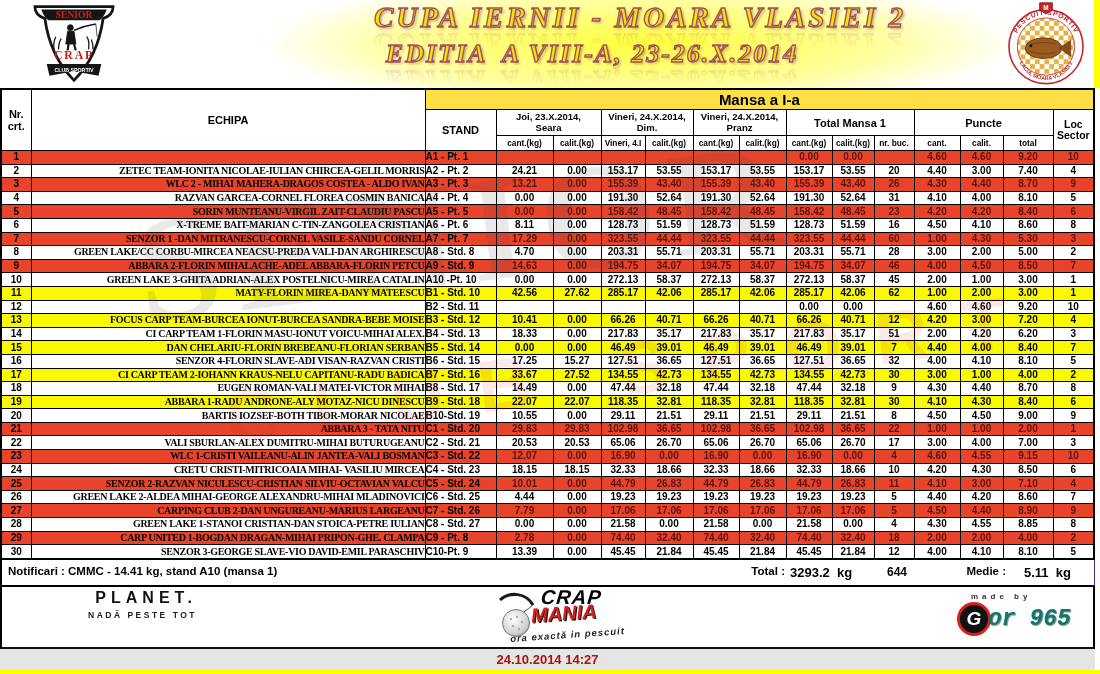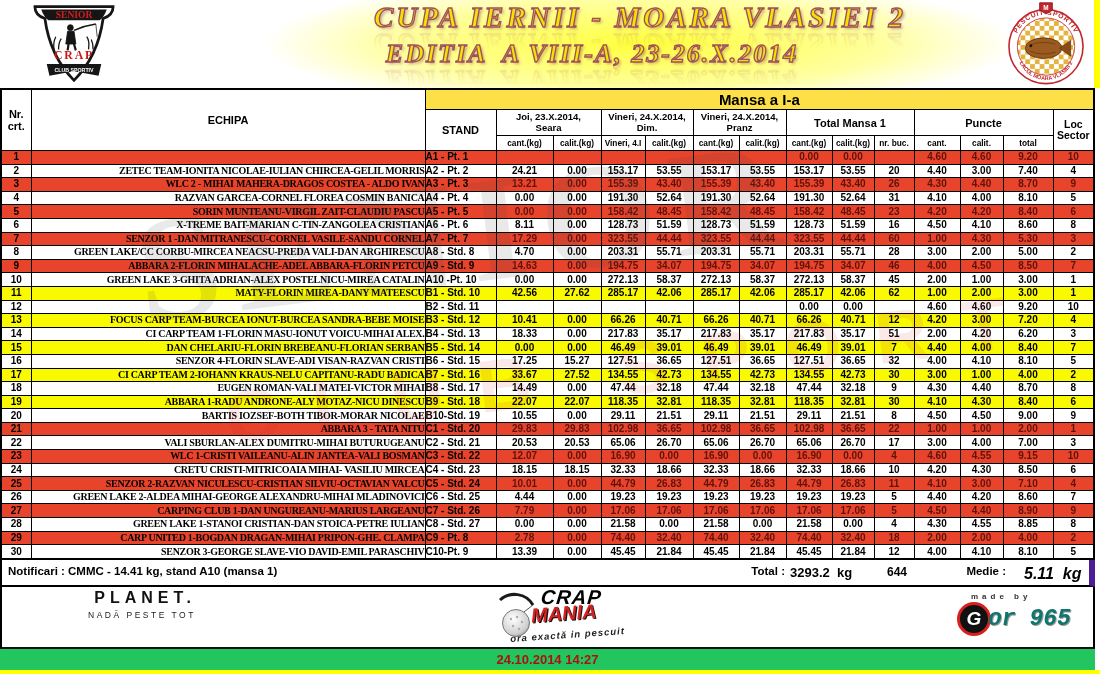--- a/index.html
+++ b/index.html
@@ -49,62 +49,62 @@
   .c-echipa{text-align:right;padding-left:3px;font-family:"Liberation Serif",serif;
       font-size:10px;letter-spacing:-0.3px;white-space:nowrap;}
   .c-stand{text-align:left;padding-left:3px;white-space:nowrap;}
   .c-num,.c-loc{white-space:nowrap;}
   .band-red{background:#e8432b;}
   .band-yellow{background:#f9f900;}
   .band-white{background:#ffffff;}
   .band-red .c-num,.band-red .c-loc{color:#5e120c;}
 
   
-  .totals{position:relative;height:25px;border-left:2px solid #000;border-right:6px solid #4c1d95;
+  .totals{position:relative;height:25px;border-left:2px solid #000;border-right:1px solid #4c1d95;
       border-bottom:2px solid #000;background:#fff;font-weight:bold;}
   .totals span{position:absolute;top:5px;white-space:pre;}
   .notif{left:6px;font-size:11.5px;}
   .tlab{left:683px;width:100px;text-align:right;font-size:11.5px;}
   .tval{left:788px;font-size:13px;}
   .tbuc{left:872px;width:46px;text-align:center;font-size:12px;}
   .mlab{left:944px;width:60px;text-align:right;font-size:11.5px;}
-  .mval{left:1022px;font-size:16px;font-style:italic;}
+  .mval{left:1022px;font-size:13px;}
 
   
   .logostrip{position:relative;height:60px;background:#fff;border-left:2px solid #000;
       border-right:2px solid #000;border-bottom:2px solid #111;}
   
   .sp{position:absolute;left:52px;top:3px;}
   .sp-l1{color:#e03428;font-weight:bold;font-style:italic;font-size:25px;line-height:23px;letter-spacing:1px;}
   .sp-ball{display:inline-block;width:17px;height:17px;border:3px solid #e03428;border-radius:50%;
       position:relative;vertical-align:-2px;margin:0 1px;background:#fff;}
   .sp-ring{position:absolute;left:-5px;top:7px;width:25px;height:5px;border:1.5px solid #888;
       border-radius:50%;transform:rotate(-14deg);}
   .sp-dot{position:absolute;left:6px;top:-7px;width:5px;height:5px;background:#e03428;border-radius:50%;}
   .sp-l2{font-size:16px;letter-spacing:5px;color:#111;font-weight:bold;margin:-1px 0 0 26px;text-align:right;}
-  .sp-l3{font-size:8.5px;letter-spacing:2.5px;color:#222;font-weight:normal;margin:3px 0 0 34px;}
+  .sp-l3{font-size:8.5px;letter-spacing:2.5px;color:#222;font-weight:bold;margin:3px 0 0 34px;}
   
   .cm{position:absolute;left:495px;top:1px;display:flex;}
   .cm-txt{margin-left:2px;}
   .cm-crap{font-size:20px;font-weight:bold;font-style:italic;letter-spacing:1px;transform:skewX(-6deg);line-height:19px;}
   .cm-mania{font-size:20px;font-weight:bold;font-style:italic;color:#d42222;line-height:18px;
       margin:-3px 0 0 -10px;transform:rotate(-4deg);text-shadow:1px 1px 0 #111;}
   .cm-tag{position:absolute;left:508px;top:42px;font-size:9.5px;font-style:italic;font-weight:bold;
       transform:rotate(-4deg);color:#222;letter-spacing:1px;}
   
   .gor{position:absolute;left:955px;top:5px;}
   .gor-made{font-size:8px;letter-spacing:4px;color:#333;margin:0 0 1px 14px;font-weight:bold;}
   .gor-row{display:flex;align-items:center;}
   .gor-circle{width:28px;height:28px;border-radius:50%;background:#111;border:3px solid #d92020;
       color:#fff;font-weight:bold;font-style:italic;font-size:19px;text-align:center;line-height:27px;}
   .gor-name{font-size:23px;font-weight:bold;font-style:italic;margin-left:-3px;color:#0f766e;
       text-shadow:1px 1px 0 #999;font-family:Liberation Mono, monospace;}
 
   
-  .datebar{height:18px;padding-top:3px;text-align:center;font-weight:bold;font-size:13px;color:#aa1111;background:#22c55e;}
+  .datebar{height:18px;padding-top:3px;text-align:center;font-weight:bold;font-size:13px;color:#aa1111;background:#e5e5e5;}
   .strip-bottom{position:absolute;left:0;bottom:0;width:1100px;height:4px;background:#ffff00;}
 </style>
 </head>
 <body>
 
 <div class="page">
 
   <div class="header">
 
     <svg class="logo-senior" viewBox="0 0 100 88">
@@ -692,21 +692,21 @@
         <td class="c-num">19.23</td>
         <td class="c-num">19.23</td>
         <td class="c-num">5</td>
         <td class="c-num">4.40</td>
         <td class="c-num">4.20</td>
         <td class="c-num">8.60</td>
         <td class="c-loc">7</td>
       </tr>
           <tr class="band-red">
         <td class="c-nr">27</td>
-        <td class="c-echipa">CARPING CLUB 1-DAN UNGUREANU-MARIUS LARGEANU</td>
+        <td class="c-echipa">CARPING CLUB 2-DAN UNGUREANU-MARIUS LARGEANU</td>
         <td class="c-stand">C7 - Std. 26</td>
         <td class="c-num">7.79</td>
         <td class="c-num">0.00</td>
         <td class="c-num">17.06</td>
         <td class="c-num">17.06</td>
         <td class="c-num">17.06</td>
         <td class="c-num">17.06</td>
         <td class="c-num">17.06</td>
         <td class="c-num">17.06</td>
         <td class="c-num">5</td>

